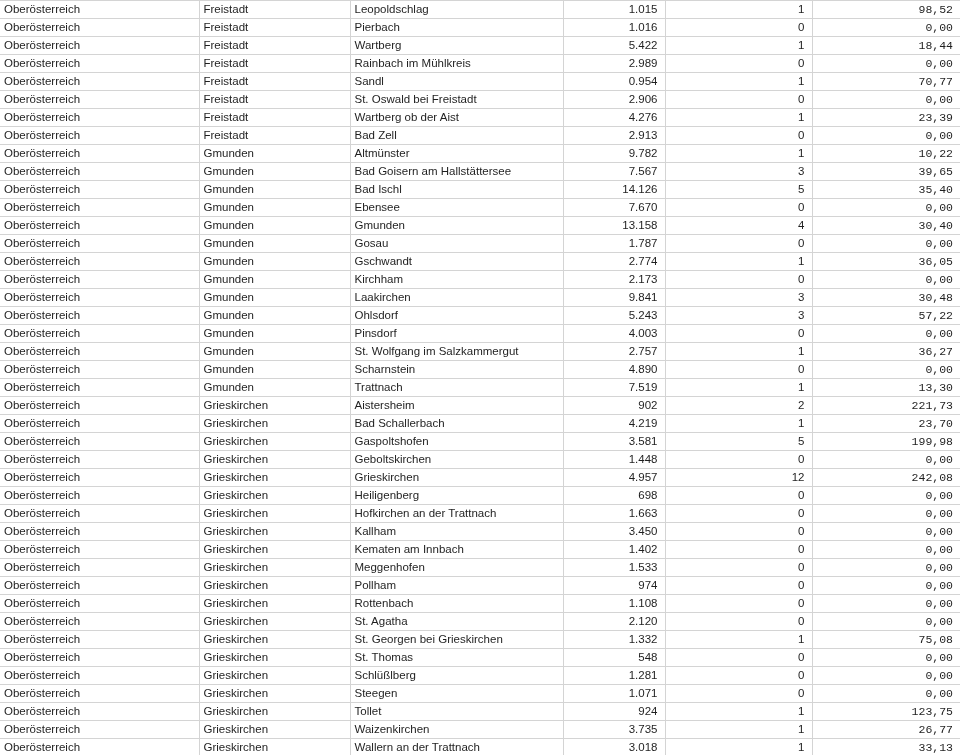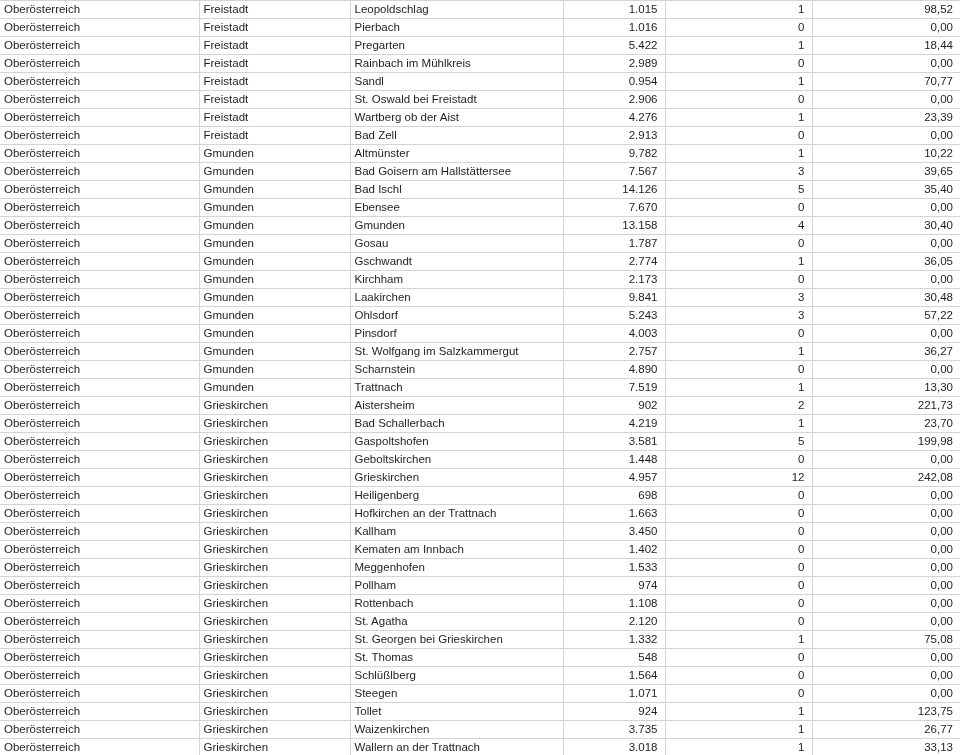--- a/index.html
+++ b/index.html
@@ -26,20 +26,21 @@
     color: #1f1f1f;
     border-bottom: 1px solid #d4d4d4;
     border-right: 1px solid #d4d4d4;
     padding: 0 4px 0 4px;
     white-space: nowrap;
     overflow: hidden;
     background: #ffffff;
   }
   table.sheet td:last-child {
     border-right: none;
+    font-family: Liberation Mono, monospace;
   }
   table.sheet td.num {
     text-align: right;
     padding-right: 7px;
   }
   col.c-state        { width: 199px; }
   col.c-district     { width: 151px; }
   col.c-municipality { width: 213px; }
   col.c-population   { width: 102px; }
   col.c-count        { width: 147px; }
@@ -70,21 +71,21 @@
         <td>Oberösterreich</td>
         <td>Freistadt</td>
         <td>Pierbach</td>
         <td class="num">1.016</td>
         <td class="num">0</td>
         <td class="num">0,00</td>
       </tr>
       <tr>
         <td>Oberösterreich</td>
         <td>Freistadt</td>
-        <td>Pregarten</td>
+        <td>Wartberg</td>
         <td class="num">5.422</td>
         <td class="num">1</td>
         <td class="num">18,44</td>
       </tr>
       <tr>
         <td>Oberösterreich</td>
         <td>Freistadt</td>
         <td>Rainbach im Mühlkreis</td>
         <td class="num">2.989</td>
         <td class="num">0</td>
@@ -351,21 +352,21 @@
         <td>Grieskirchen</td>
         <td>St. Thomas</td>
         <td class="num">548</td>
         <td class="num">0</td>
         <td class="num">0,00</td>
       </tr>
       <tr>
         <td>Oberösterreich</td>
         <td>Grieskirchen</td>
         <td>Schlüßlberg</td>
-        <td class="num">1.564</td>
+        <td class="num">1.281</td>
         <td class="num">0</td>
         <td class="num">0,00</td>
       </tr>
       <tr>
         <td>Oberösterreich</td>
         <td>Grieskirchen</td>
         <td>Steegen</td>
         <td class="num">1.071</td>
         <td class="num">0</td>
         <td class="num">0,00</td>

